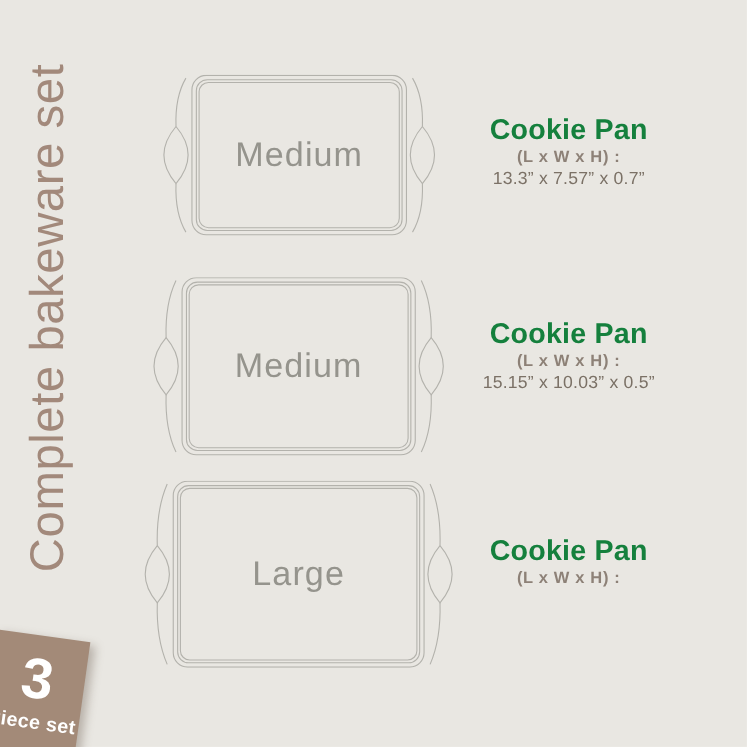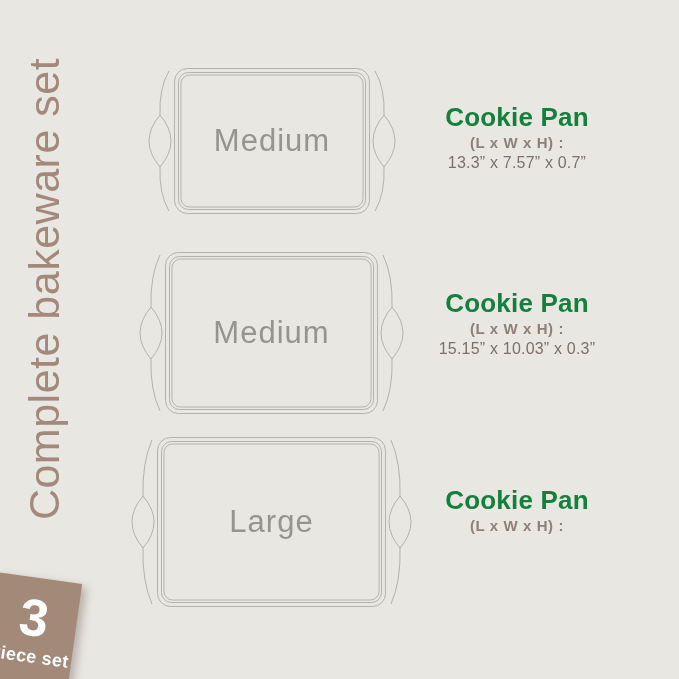--- a/index.html
+++ b/index.html
@@ -146,21 +146,21 @@
 
   <div class="spec spec-1">
     <div class="spec-title">Cookie Pan</div>
     <div class="spec-heading">(L x W x H) :</div>
     <div class="spec-dims">13.3” x 7.57” x 0.7”</div>
   </div>
 
   <div class="spec spec-2">
     <div class="spec-title">Cookie Pan</div>
     <div class="spec-heading">(L x W x H) :</div>
-    <div class="spec-dims">15.15” x 10.03” x 0.3”</div>
+    <div class="spec-dims">15.15” x 10.03” x 0.5”</div>
   </div>
 
   <div class="spec spec-3">
     <div class="spec-title">Cookie Pan</div>
     <div class="spec-heading">(L x W x H) :</div>
   </div>
 
 </div>
 
 </body></html>

